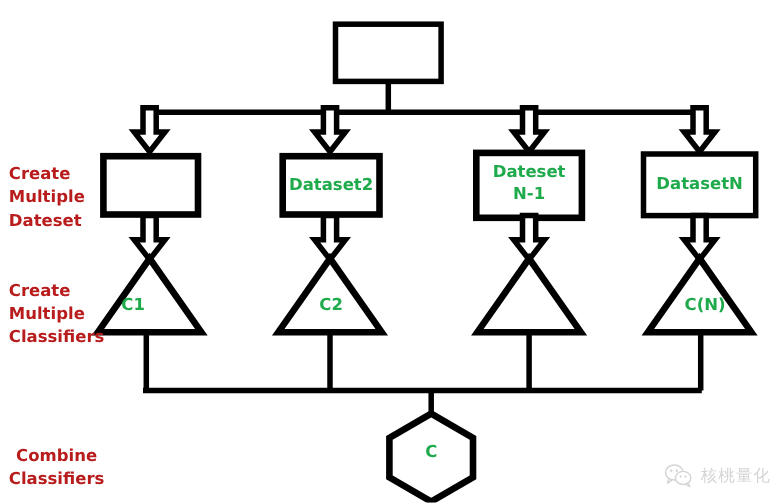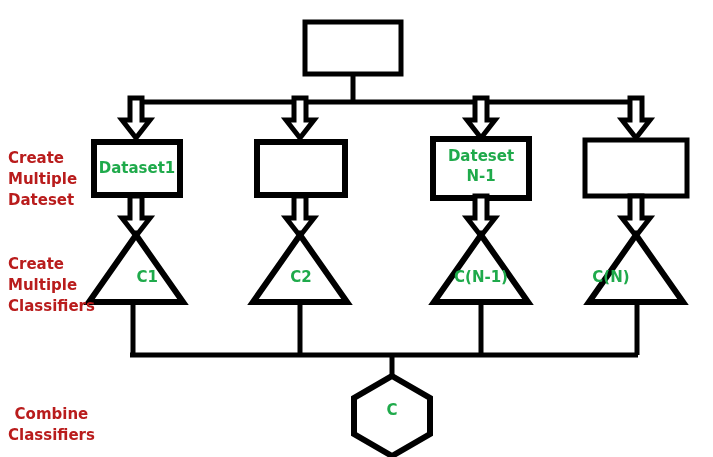--- a/index.html
+++ b/index.html
@@ -121,25 +121,38 @@
   <div class="stage-label" style="left:8px; top:127px;">Create
 Multiple
 Dateset</div>
   <div class="stage-label" style="left:8px; top:233px;">Create
 Multiple
 Classifiers</div>
   <div class="stage-label" style="left:8px; top:383px;text-align:center;">Combine
 Classifiers</div>
 
 
-  <div class="node-text" style="left:94px; top:158px; width:86px;">Dataset1</div>
+  <div class="node-text" style="left:257px; top:158px; width:88px;">Dataset2</div>
   <div class="node-text" style="left:431px; top:146px; width:100px;">Dateset
 N-1</div>
+  <div class="node-text" style="left:585px; top:157px; width:102px;">DatasetN</div>
 
-  <div class="node-text" style="left:116px; top:267px; width:42px;text-align:right;">C1</div>
+  <div class="node-text" style="left:100px; top:267px; width:42px;">C1</div>
   <div class="node-text" style="left:280px; top:267px; width:42px;">C2</div>
-  <div class="node-text" style="left:443px; top:267px; width:76px;">C(N-1)</div>
-  <div class="node-text" style="left:580px; top:267px; width:62px;text-align:center;">C(N)</div>
+  <div class="node-text" style="left:610px; top:267px; width:62px;text-align:center;">C(N)</div>
 
   <div class="node-text" style="left:372px; top:400px; width:40px;">C</div>
 
+  <div class="watermark">
+    <svg width="26" height="22" viewBox="0 0 26 22">
+      <ellipse cx="9" cy="8.5" rx="8" ry="6.8" fill="none" stroke="#9a9a9a" stroke-width="1.3"></ellipse>
+      <path d="M 4,14 L 3,18 L 7,15.4" fill="none" stroke="#9a9a9a" stroke-width="1.3"></path>
+      <circle cx="6.3" cy="7" r="1.1" fill="#9a9a9a"></circle>
+      <circle cx="11.3" cy="7" r="1.1" fill="#9a9a9a"></circle>
+      <ellipse cx="17" cy="13.5" rx="7" ry="6" fill="#ffffff" stroke="#9a9a9a" stroke-width="1.3"></ellipse>
+      <path d="M 21.5,18.4 L 23,21.3 L 19.8,19.5" fill="none" stroke="#9a9a9a" stroke-width="1.3"></path>
+      <circle cx="14.8" cy="12.3" r="0.95" fill="#9a9a9a"></circle>
+      <circle cx="19.2" cy="12.3" r="0.95" fill="#9a9a9a"></circle>
+    </svg>
+    <span class="watermark-text">核桃量化</span>
+  </div>
 
 </div>
 
 </body></html>

